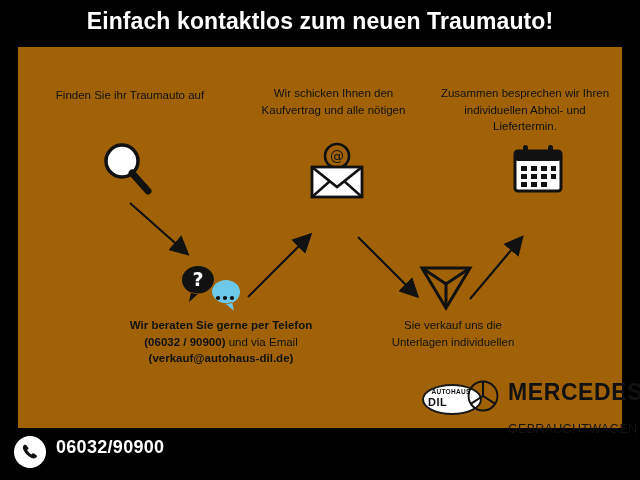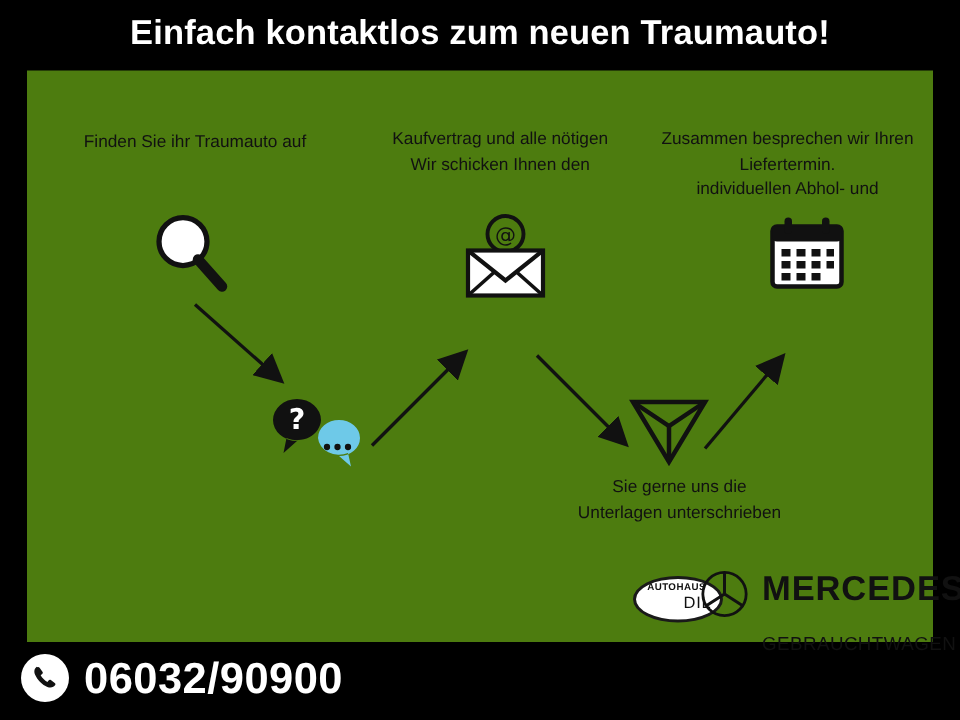--- a/index.html
+++ b/index.html
@@ -30,21 +30,21 @@
     font-size: 23px;
     font-weight: bold;
     letter-spacing: 0.1px;
   }
   .panel {
     position: absolute;
     left: 18px;
     top: 47px;
     width: 604px;
     height: 381px;
-    background: #4d7c0f;
+    background: #a16207;
   }
   .step-text {
     position: absolute;
     text-align: center;
     color: #111111;
     font-size: 11.5px;
     line-height: 1.45;
   }
   .step-text .b { font-weight: bold; }
 
@@ -100,25 +100,25 @@
     left: 6px; top: 7px;
     width: 46px;
     text-align: center;
     font-size: 6.5px;
     font-weight: bold;
     color: #111;
     letter-spacing: 0.3px;
   }
   .logo-badge .txt2 {
     position: absolute;
-    left: 20px; top: 15px;
+    left: 6px; top: 15px;
     width: 46px;
-    text-align: center;
+    text-align: left;
     font-size: 11px;
-    font-weight: normal;
+    font-weight: bold;
     color: #111;
     letter-spacing: 0.5px;
   }
   .logo-star {
     position: absolute;
     left: 44px; top: 0px;
     width: 34px; height: 38px;
   }
   .logo-text {
     position: absolute;
@@ -155,21 +155,21 @@
     background: #ffffff;
     display: flex;
     align-items: center;
     justify-content: center;
   }
   .footer-number {
     position: absolute;
     left: 56px;
     top: 9px;
     color: #ffffff;
-    font-size: 29px;
+    font-size: 18px;
     font-weight: bold;
     letter-spacing: 0.3px;
   }
 </style>
 </head>
 <body>
 
 <div class="page">
 
   <div class="headline">Einfach kontaktlos zum neuen Traumauto!</div>
@@ -190,34 +190,39 @@
       <path d="M340,190 L395,245" stroke="#111" stroke-width="2.2" fill="none" marker-end="url(#ah)"></path>
 
       <path d="M452,252 L500,195" stroke="#111" stroke-width="2.2" fill="none" marker-end="url(#ah)"></path>
     </svg>
 
     <div class="step-text" id="t-search">
       <div>Finden Sie ihr Traumauto auf</div>
     </div>
 
     <div class="step-text" id="t-mail">
+      <div>Wir schicken Ihnen den</div>
       <div>Kaufvertrag und alle nötigen</div>
-      <div>Wir schicken Ihnen den</div>
     </div>
 
     <div class="step-text" id="t-cal">
       <div>Zusammen besprechen wir Ihren</div>
+      <div>individuellen Abhol- und</div>
       <div>Liefertermin.</div>
-      <div>individuellen Abhol- und</div>
-    </div>
-
+    </div>
+
+    <div class="step-text" id="t-phone">
+      <div>Wir beraten Sie gerne per Telefon</div>
+      <div><span class="b">(06032 / 90900)</span><span class="phone-line-normal"> und via Email</span></div>
+      <div>(verkauf@autohaus-dil.de)</div>
+    </div>
 
     <div class="step-text" id="t-send">
-      <div>Sie gerne uns die</div>
-      <div>Unterlagen unterschrieben</div>
+      <div>Sie verkauf uns die</div>
+      <div>Unterlagen individuellen</div>
     </div>
 
     <div class="icon" id="i-search">
       <svg width="62" height="62" viewBox="0 0 62 62">
         <circle cx="26" cy="22" r="16" fill="#fff" stroke="#111" stroke-width="3.5"></circle>
         <line x1="36" y1="34" x2="52" y2="52" stroke="#111" stroke-width="7" stroke-linecap="round"></line>
       </svg>
     </div>
 
     <div class="icon" id="i-mail">

